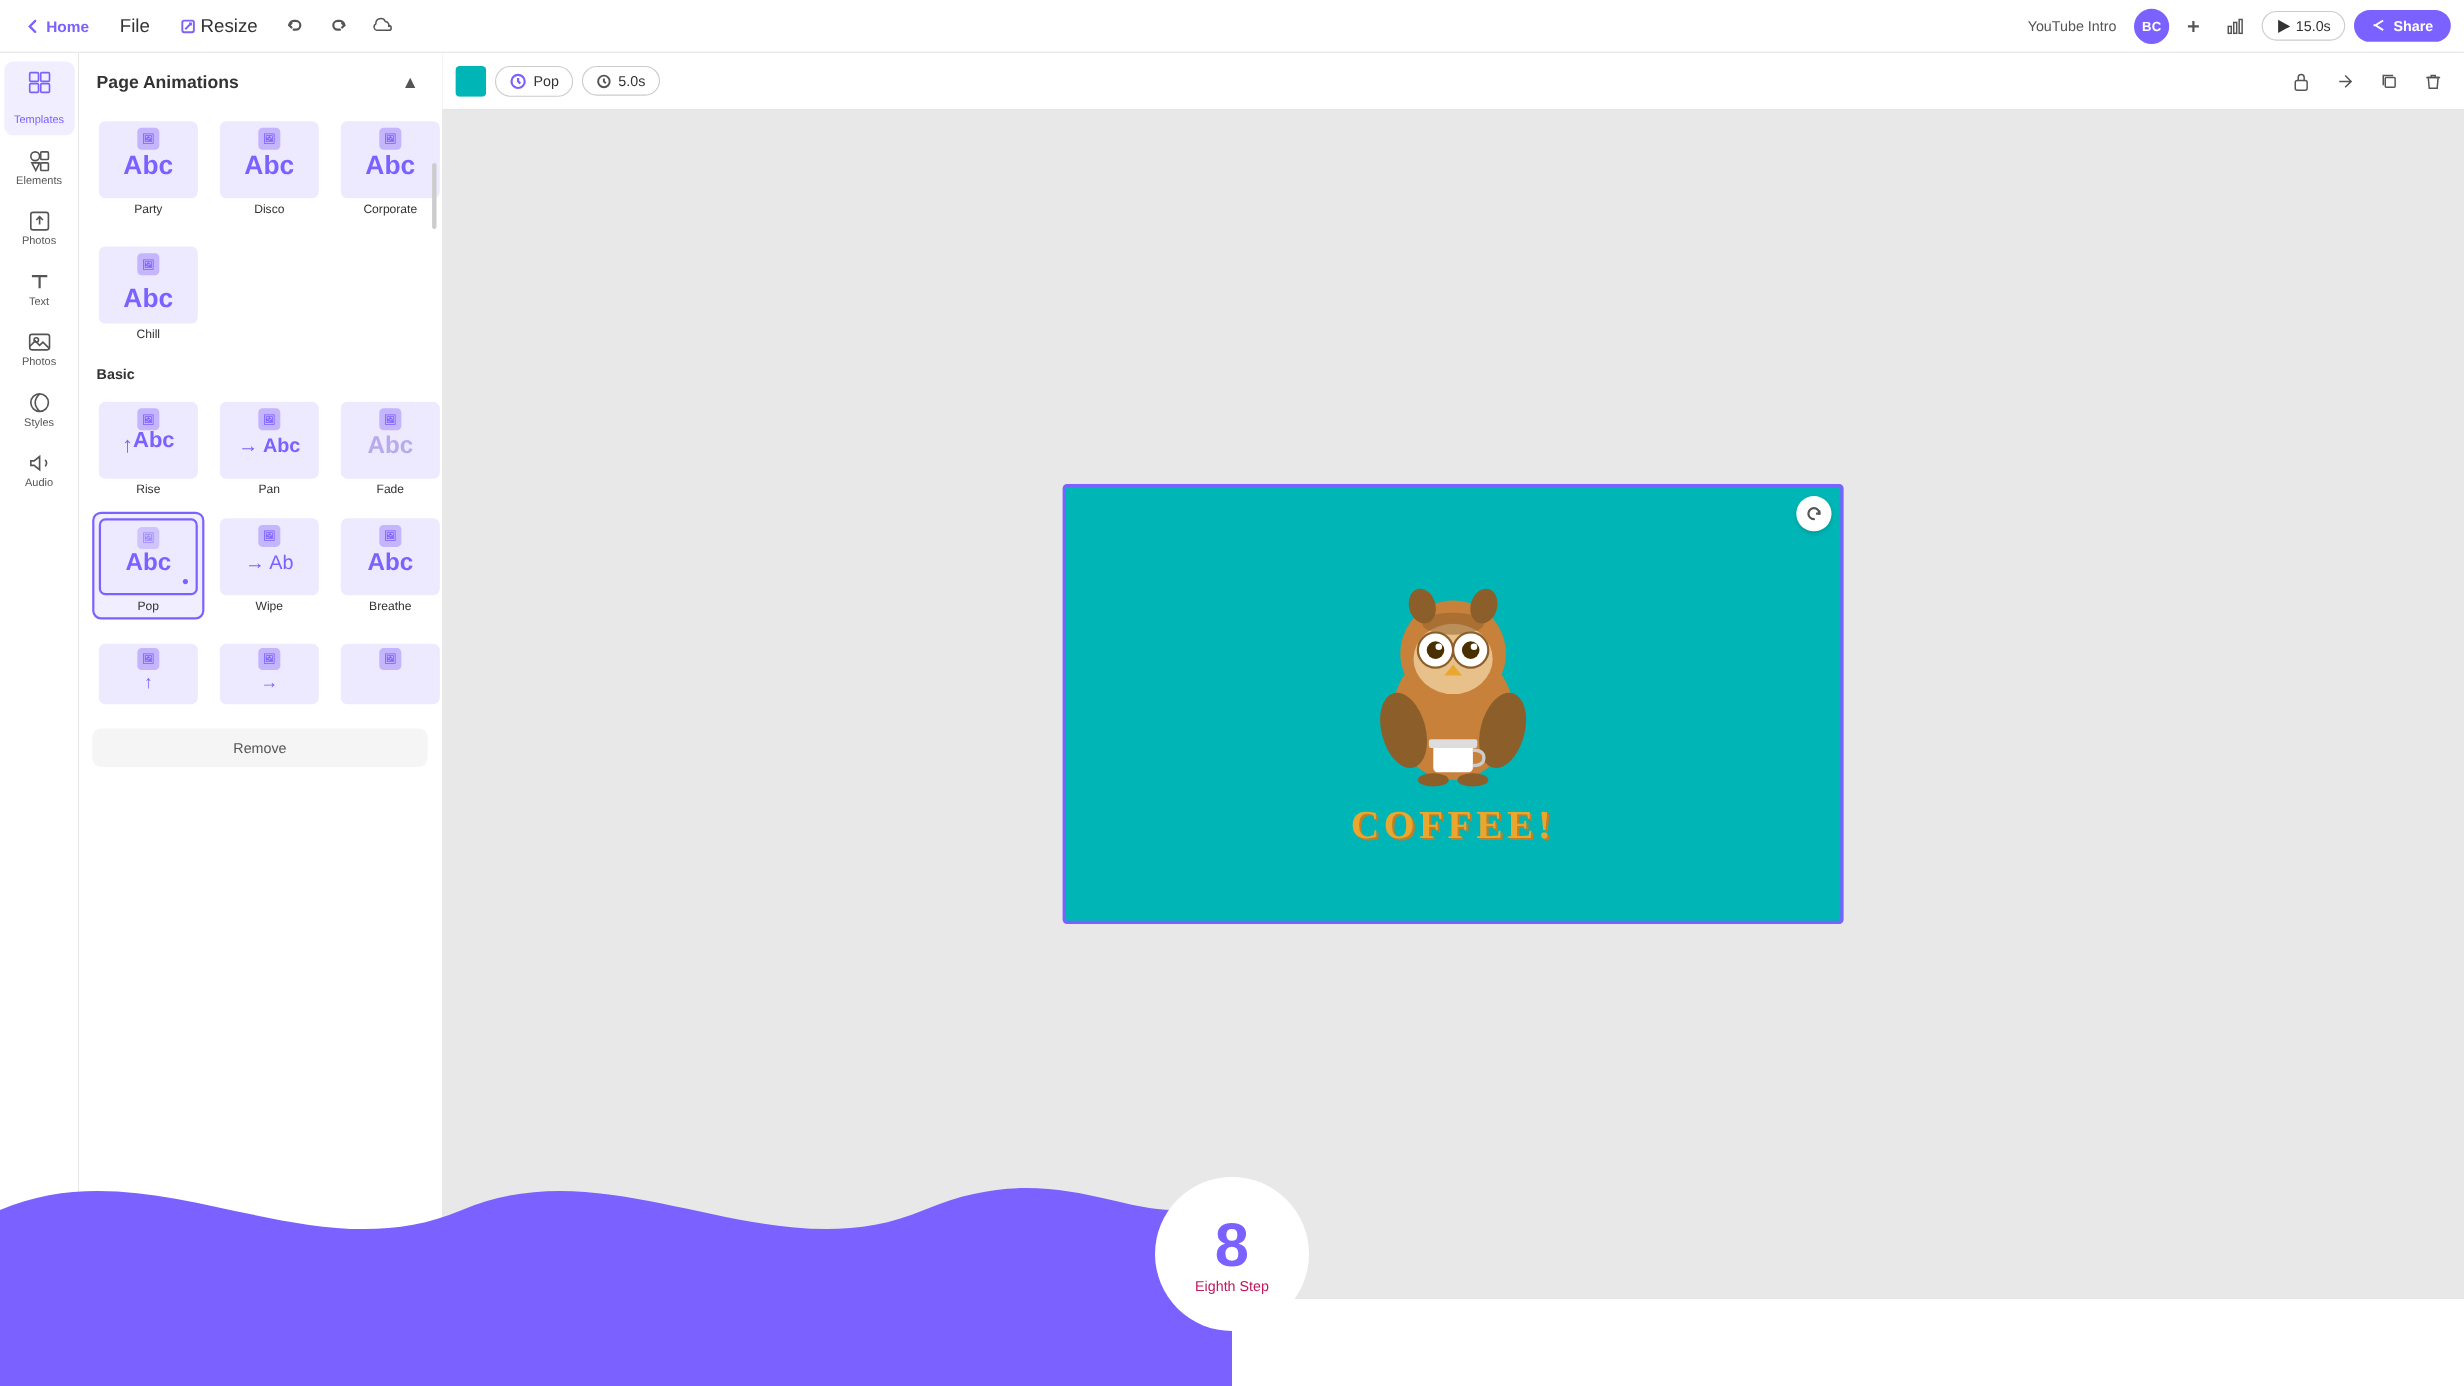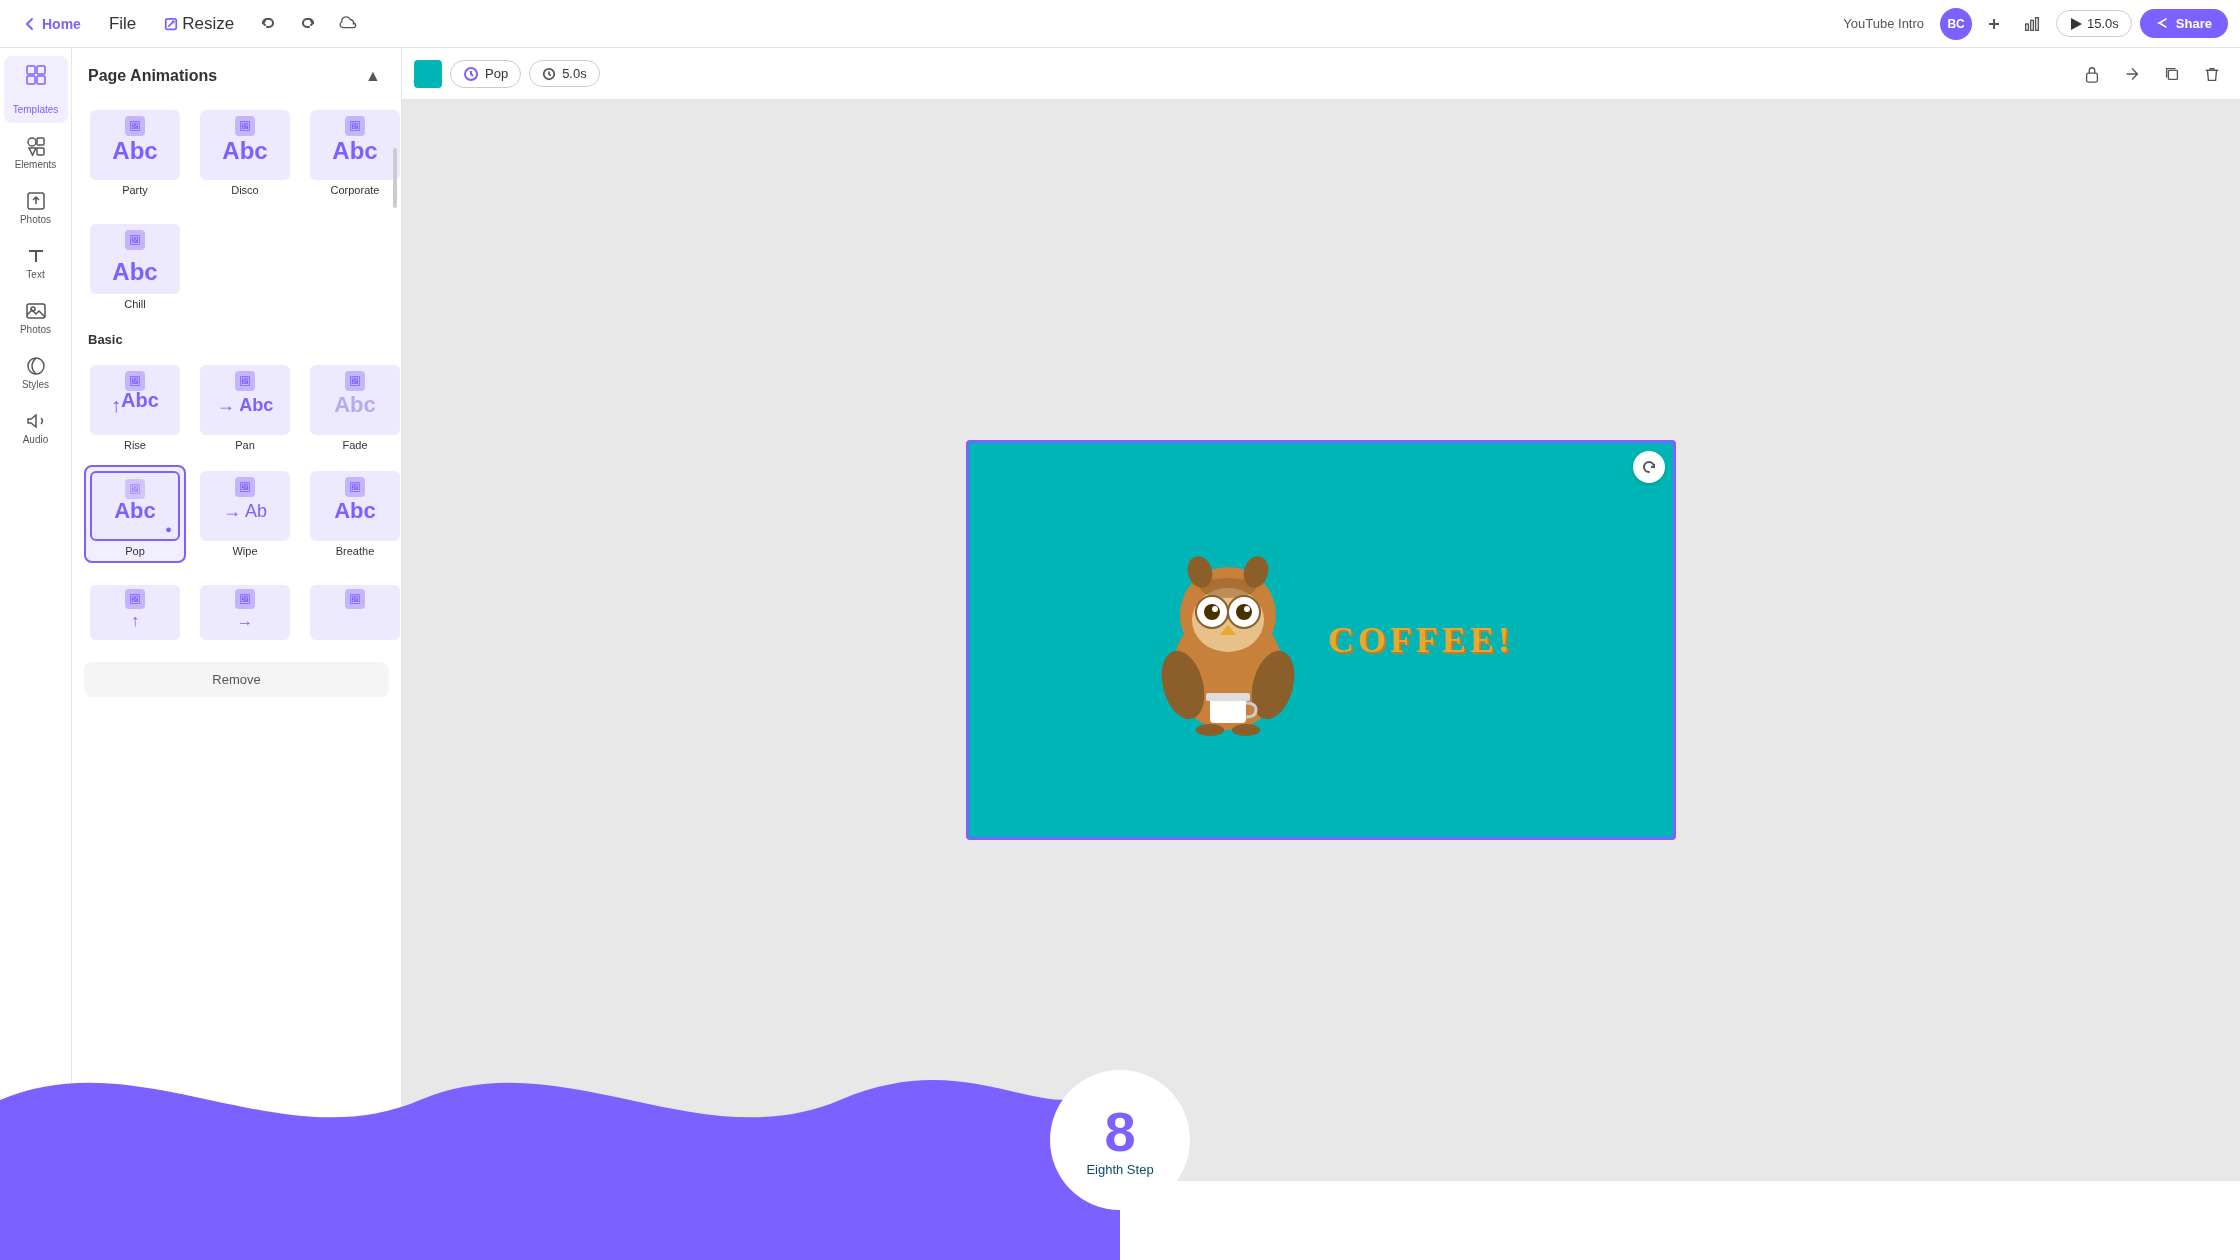--- a/index.html
+++ b/index.html
@@ -144,21 +144,21 @@
     .canvas-workspace {
       position: absolute; top: 52px; left: 0; right: 0; bottom: 80px;
       display: flex; align-items: center; justify-content: center;
     }
     .canvas-frame {
       width: 710px; height: 400px; background: #00B5B5; border-radius: 4px;
       position: relative; border: 3px solid #7B61FF;
       display: flex; align-items: center; justify-content: center;
     }
     .owl-container {
-      display: flex; flex-direction: row; align-items: center;
+      display: flex; flex-direction: column; align-items: center;
     }
     
     .owl-svg { width: 200px; height: 220px; }
     .coffee-text {
       font-size: 36px; font-weight: 900; color: #E8A830;
       letter-spacing: 4px; font-family: Georgia, serif;
       text-shadow: 2px 2px 0 #c47d20;
     }
     .refresh-btn {
       position: absolute; top: 8px; right: 8px;
@@ -624,15 +624,15 @@
     <path d="M200 40 L30 40" stroke="#7B61FF" stroke-width="8" fill="none" marker-end="url(#arrowhead)" stroke-linecap="round"></path>
   </svg>
 </div>
 
 <div class="bottom-overlay">
   <svg class="wave-bg" viewBox="0 0 1120 280" preserveAspectRatio="none" xmlns="http://www.w3.org/2000/svg">
     <path d="M0,120 C140,60 280,180 420,120 C560,60 700,180 840,120 C980,60 1050,160 1120,100 L1120,280 L0,280 Z" fill="#7B61FF"></path>
   </svg>
   <div class="step-circle">
     <span class="step-number">8</span>
-    <span style="font-size:13px;color:#0c4a6e;font-weight:500;">Eighth Step</span>
+    <span style="font-size:13px;color:#be185d;font-weight:500;">Eighth Step</span>
   </div>
 </div>
 
 </body></html>

